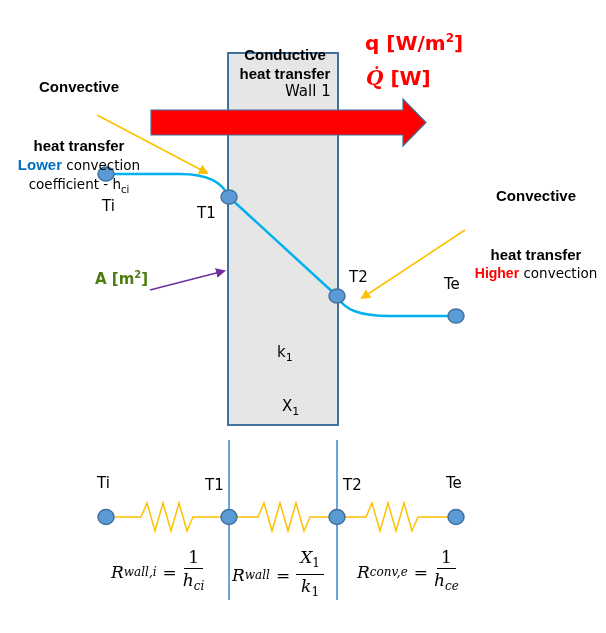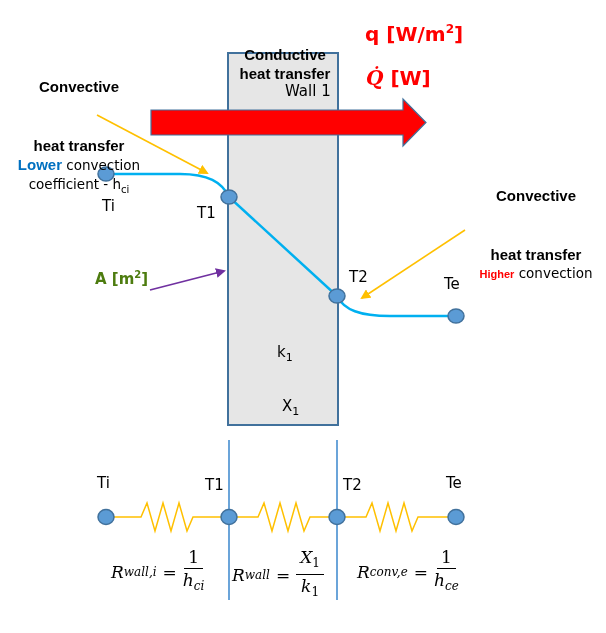--- a/index.html
+++ b/index.html
@@ -59,39 +59,39 @@
   <ellipse cx="456" cy="517" rx="8" ry="7.5" fill="#5b9bd5" stroke="#41719c" stroke-width="1.5"></ellipse>
 </svg>
 
 <div class="title-block bold" style="left:230px; top:5px; width:110px;">
   <div>Conductive</div>
   <div>heat transfer</div>
 </div>
 
 <div class="lbl node-lbl" style="left:263px; top:82px;margin-left:22px;">Wall 1</div>
 
-<div class="lbl" style="left:365px; top:22px; color:#ff0000; font-weight:bold; font-size:20px; font-family:'DejaVu Sans', sans-serif;">
+<div class="lbl" style="left:365px; top:31px; color:#ff0000; font-weight:bold; font-size:20px; font-family:'DejaVu Sans', sans-serif;">
   <span>q [W/m</span><sup style="font-size:12px;">2</sup><span>]</span>
 </div>
 <div class="lbl" style="left:366px; top:66px; color:#ff0000; font-weight:bold; font-size:20px; font-family:'DejaVu Sans', sans-serif;">
   <span style="font-family:'DejaVu Serif', serif; font-style:italic;">Q̇</span>
   <span>[W]</span>
 </div>
 
 <div class="title-block" style="left:5px; top:37px; width:148px;">
   <div class="bold">Convective</div>
   <div class="bold">heat transfer</div>
   <div class="sub"><span style="color:#0070c0; font-weight:bold; font-family:'Liberation Sans', sans-serif; font-size:15px;">Lower</span><span> convection</span></div>
   <div class="sub"><span>coefficient - h</span><sub style="font-size:10px;">ci</sub></div>
 </div>
 
 <div class="title-block" style="left:466px; top:146px; width:140px;">
   <div class="bold">Convective</div>
   <div class="bold">heat transfer</div>
-  <div class="sub"><span style="color:#ff0000; font-weight:bold; font-family:'Liberation Sans', sans-serif; font-size:11px;">Higher</span><span> convection</span></div>
+  <div class="sub"><span style="color:#ff0000; font-weight:bold; font-family:'Liberation Sans', sans-serif; font-size:14px;">Higher</span><span> convection</span></div>
 </div>
 
 <div class="lbl" style="left:95px; top:269px; color:#4d7c0f; font-weight:bold; font-size:15px; font-family:'DejaVu Sans', sans-serif;">
   <span>A [m</span><sup style="font-size:10px;">2</sup><span>]</span>
 </div>
 
 <div class="lbl node-lbl" style="left:102px; top:197px;">Ti</div>
 <div class="lbl node-lbl" style="left:197px; top:204px;">T1</div>
 <div class="lbl node-lbl" style="left:349px; top:268px;">T2</div>
 <div class="lbl node-lbl" style="left:444px; top:275px;">Te</div>

